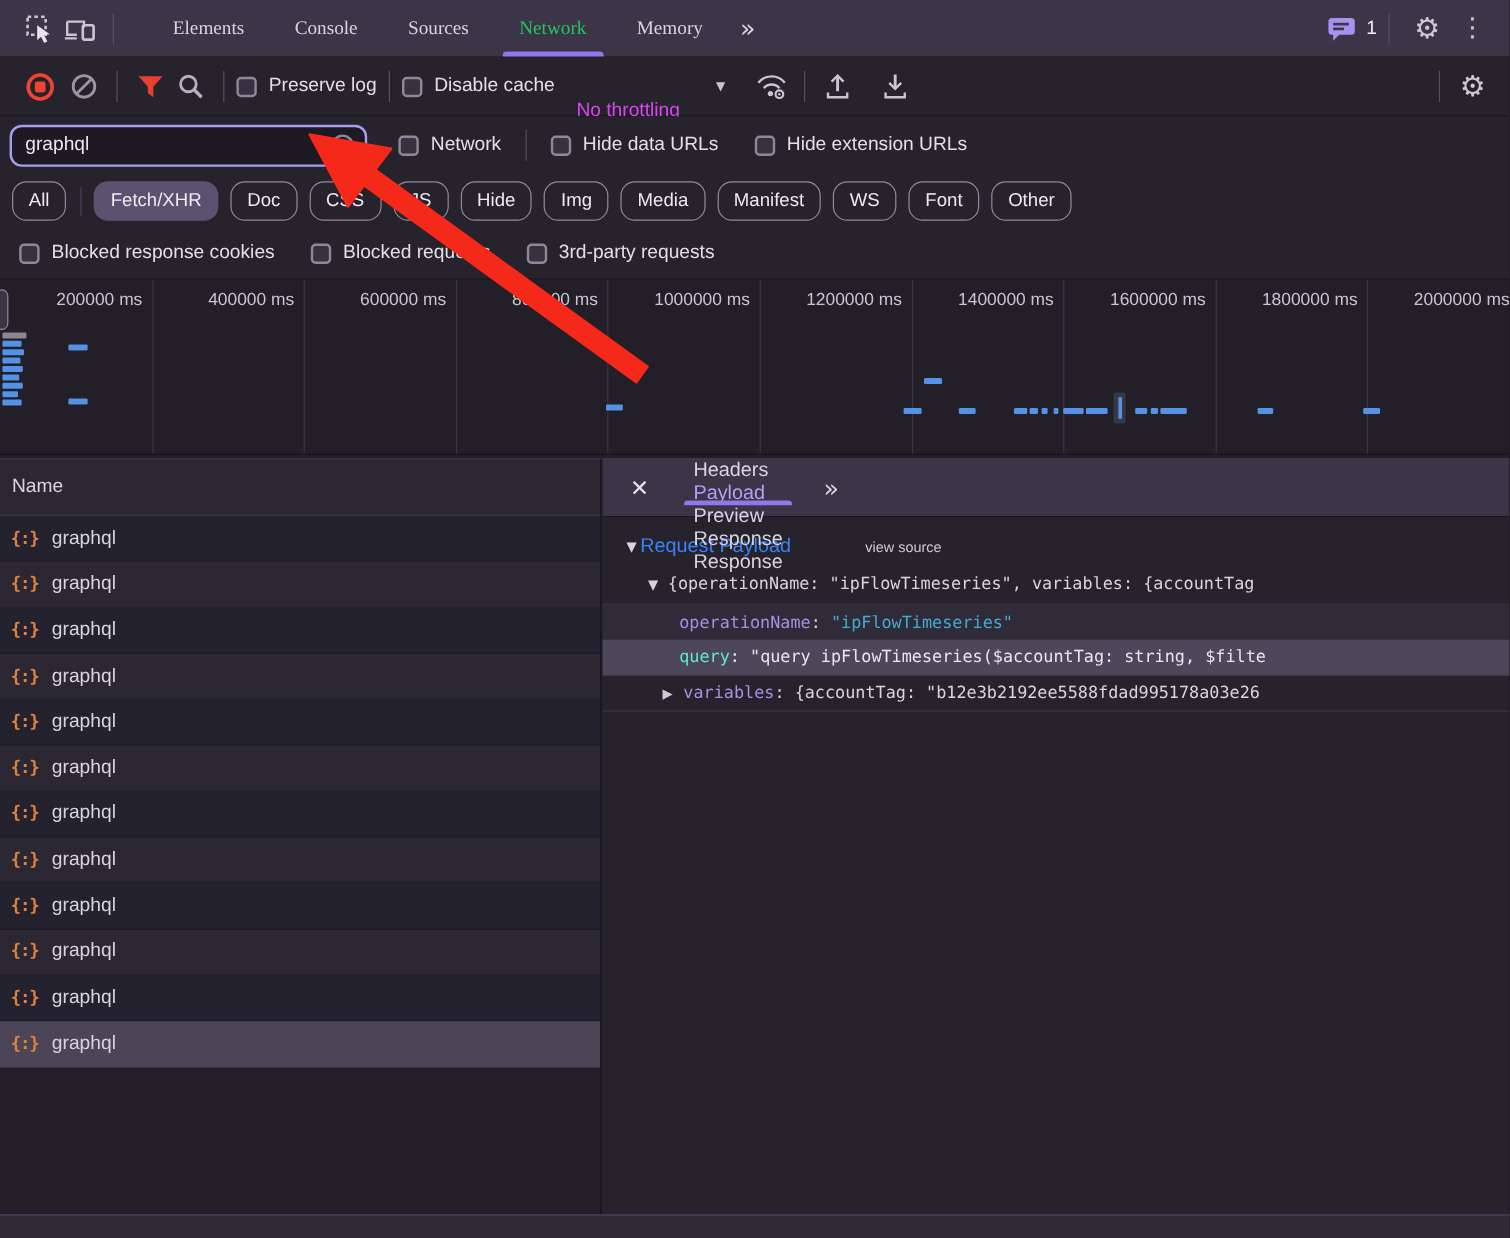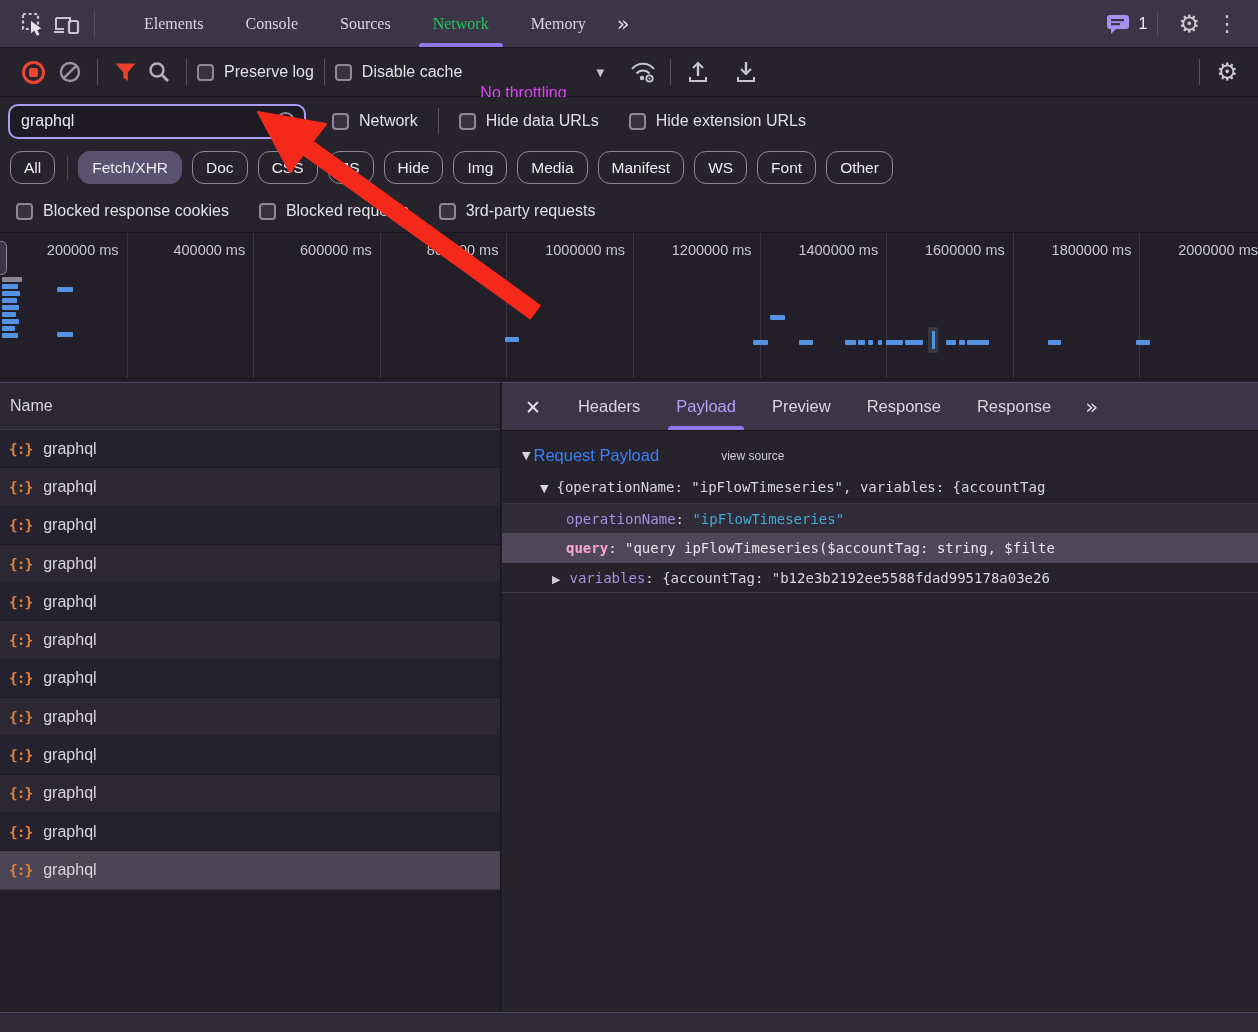--- a/index.html
+++ b/index.html
@@ -103,21 +103,21 @@
   .sec-title { font-size:16.5px; font-weight:normal; color:#3b82f6; }
   .view-source { font-size:12px; color:#cfcbd8; margin-left:62px; }
   .mono { font-family:"DejaVu Sans Mono", monospace; font-size:14px; white-space:nowrap; overflow:hidden; }
   .p-summary { padding:10px 0 8px 38px; color:#d9d5e0; }
   .p-summary .tri { margin-right:8px; }
   .p-row { height:30px; line-height:30px; }
   .p-row.op { background:#2f2b39; border-top:1px solid #363140; padding-left:64px; }
   .p-row.query { background:#4d4759; padding-left:64px; }
   .p-row.vars { padding-left:50px; border-bottom:1px solid #3e3948; }
   .key { color:#a78fe2; }
-  .query .key { color:#f9a8d4;font-weight:bold; }
+  .query .key { color:#5eead4; }
   .str-cyan { color:#44aad2; }
   .plain { color:#d9d5e0; }
   .query .plain { color:#e9e5f1; }
   .vars .tri { font-size:11px; margin-right:9px; color:#cfcbd8; }
 
   .bottom-bar { position:absolute; left:0; bottom:0; width:1258px; height:20px; background:#2e2a38; border-top:1px solid #4c4660; }
 
   .arrow-layer { position:absolute; left:0; top:0; z-index:50; pointer-events:none; }
   .ic-stroke { stroke:#c9c5d2; stroke-width:2; fill:none; }
 </style>
@@ -383,21 +383,21 @@
       <div class="req-row selected">
         <span class="braces icon">{:}</span>
         <span>graphql</span>
       </div>
     </div>
 </div>
 
 <div class="right-pane">
   <div class="detail-tabbar">
     <span class="close-x icon">✕</span>
-    <div id="detail-tabs" style="display:flex; height:100%;">
+    <div id="detail-tabs" style="display:flex; height:100%;flex-direction:column;">
         <div class="dtab">Headers</div>
         <div class="dtab active">Payload</div>
         <div class="dtab">Preview</div>
         <div class="dtab">Response</div>
         <div class="dtab">Response</div>
       </div>
     <span class="chev icon" style="margin-left:6px;">»</span>
   </div>
 
   <div class="payload-section">

